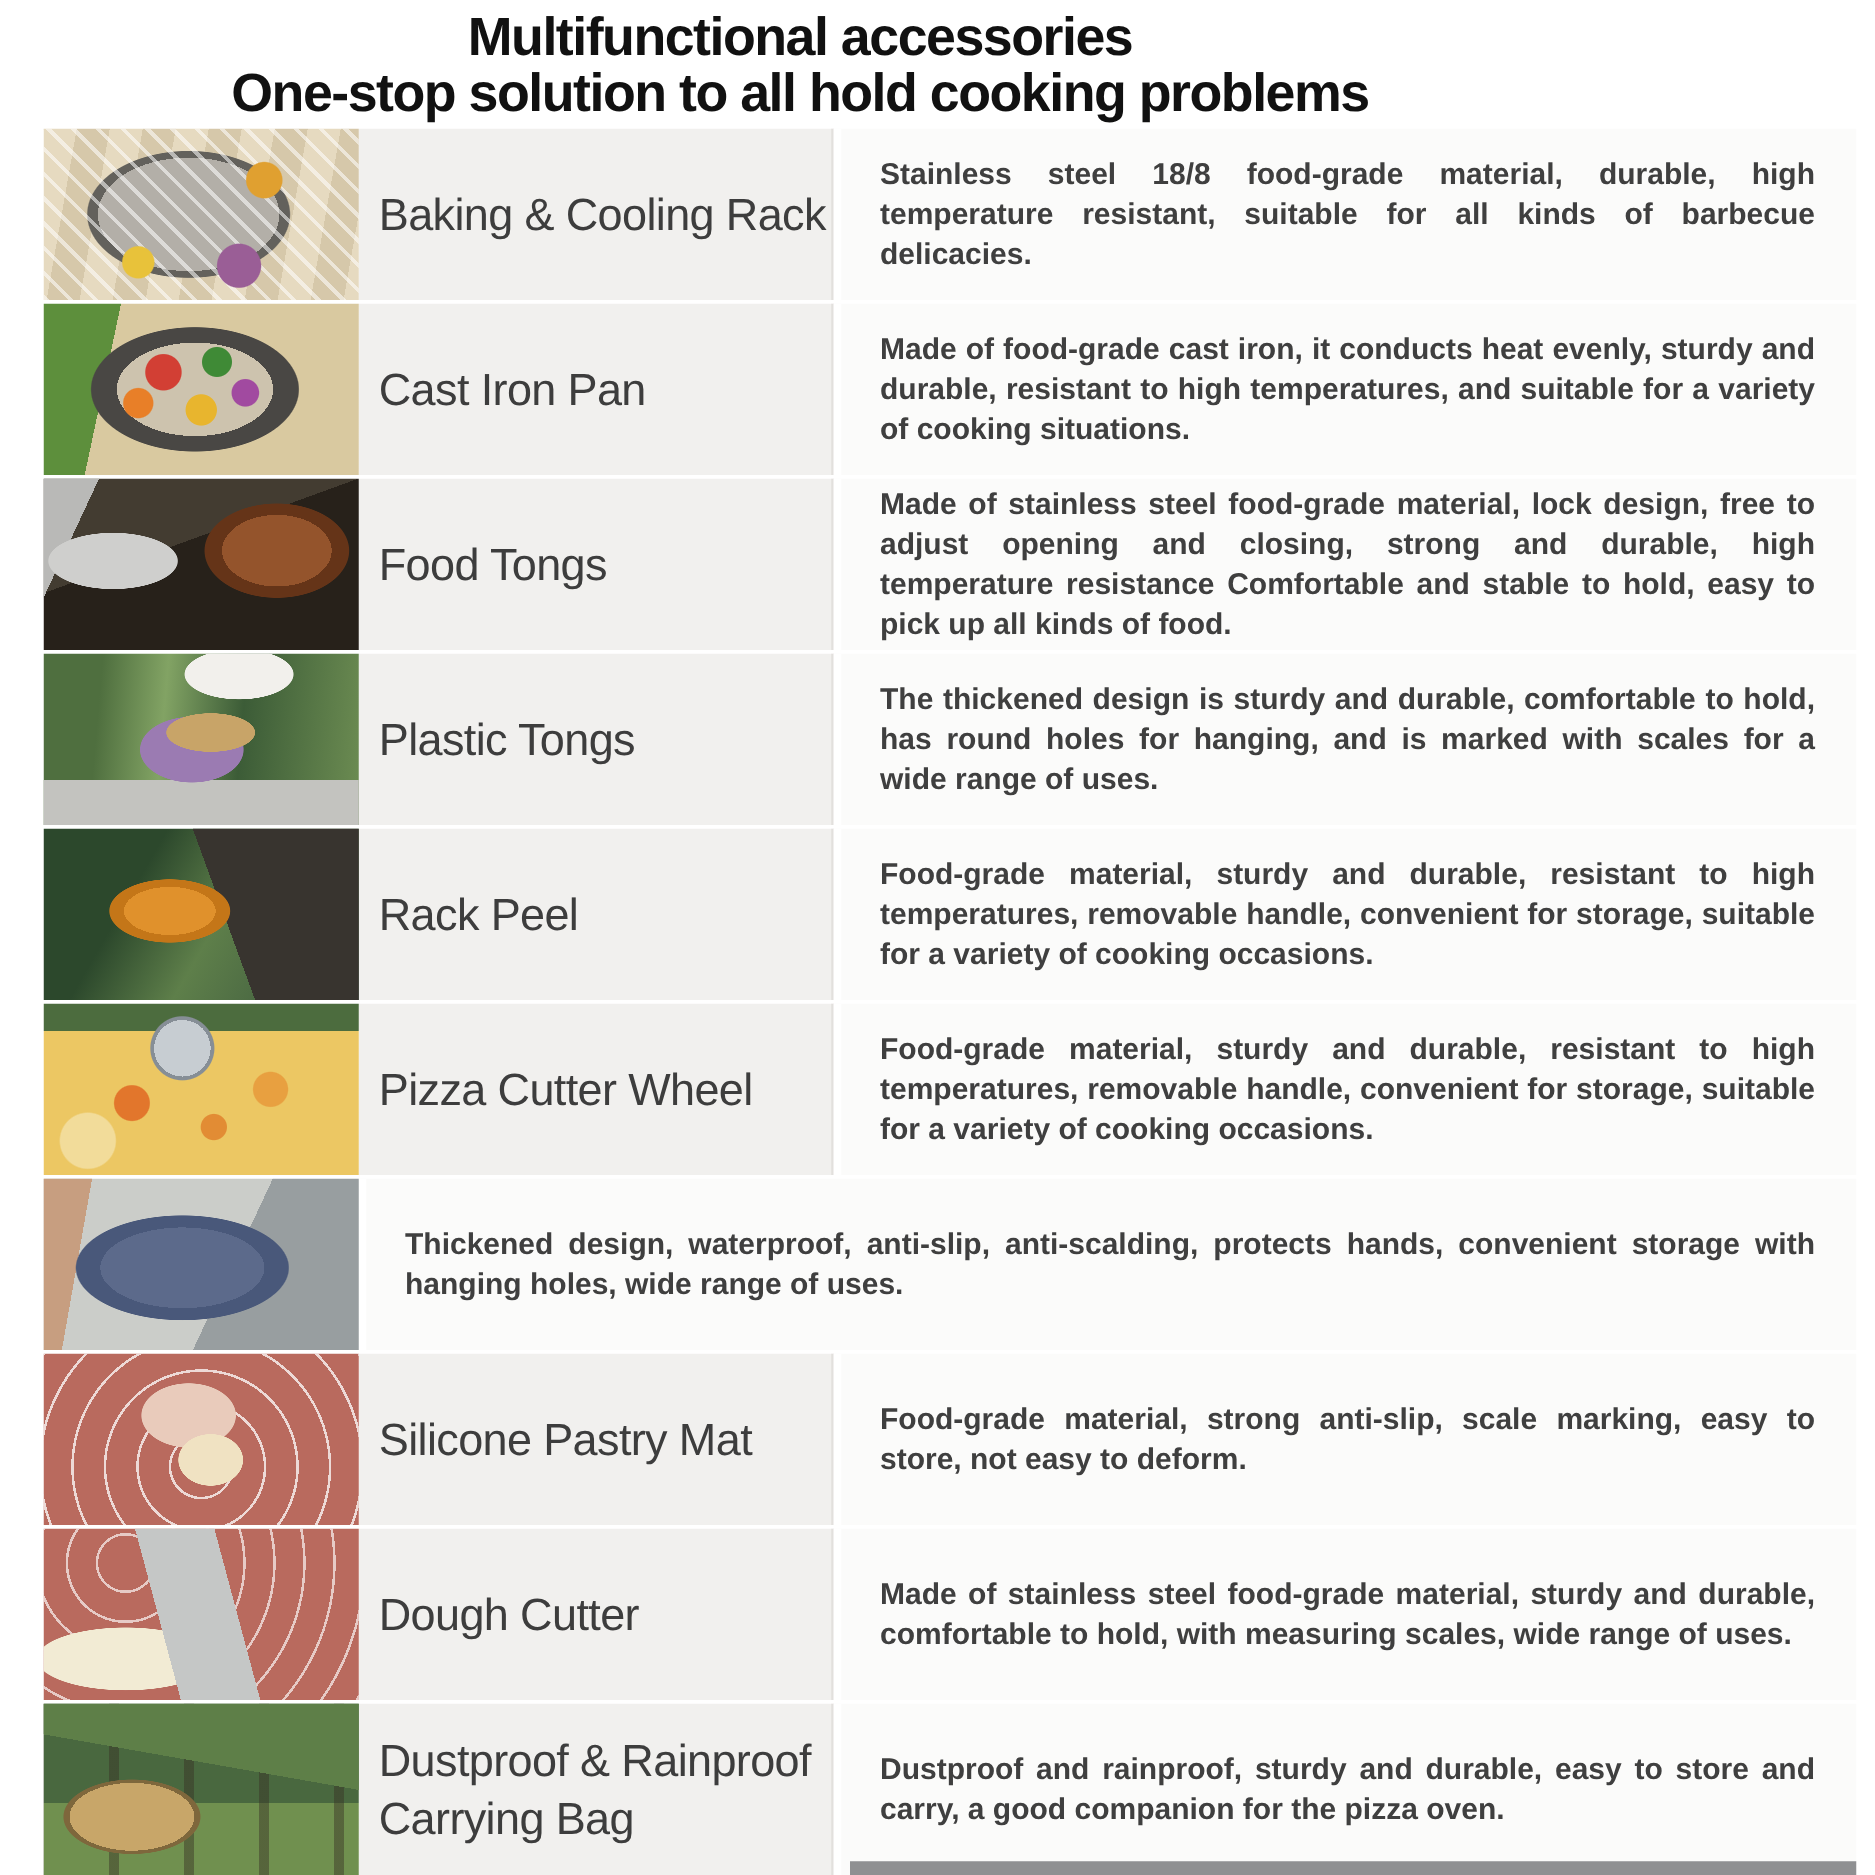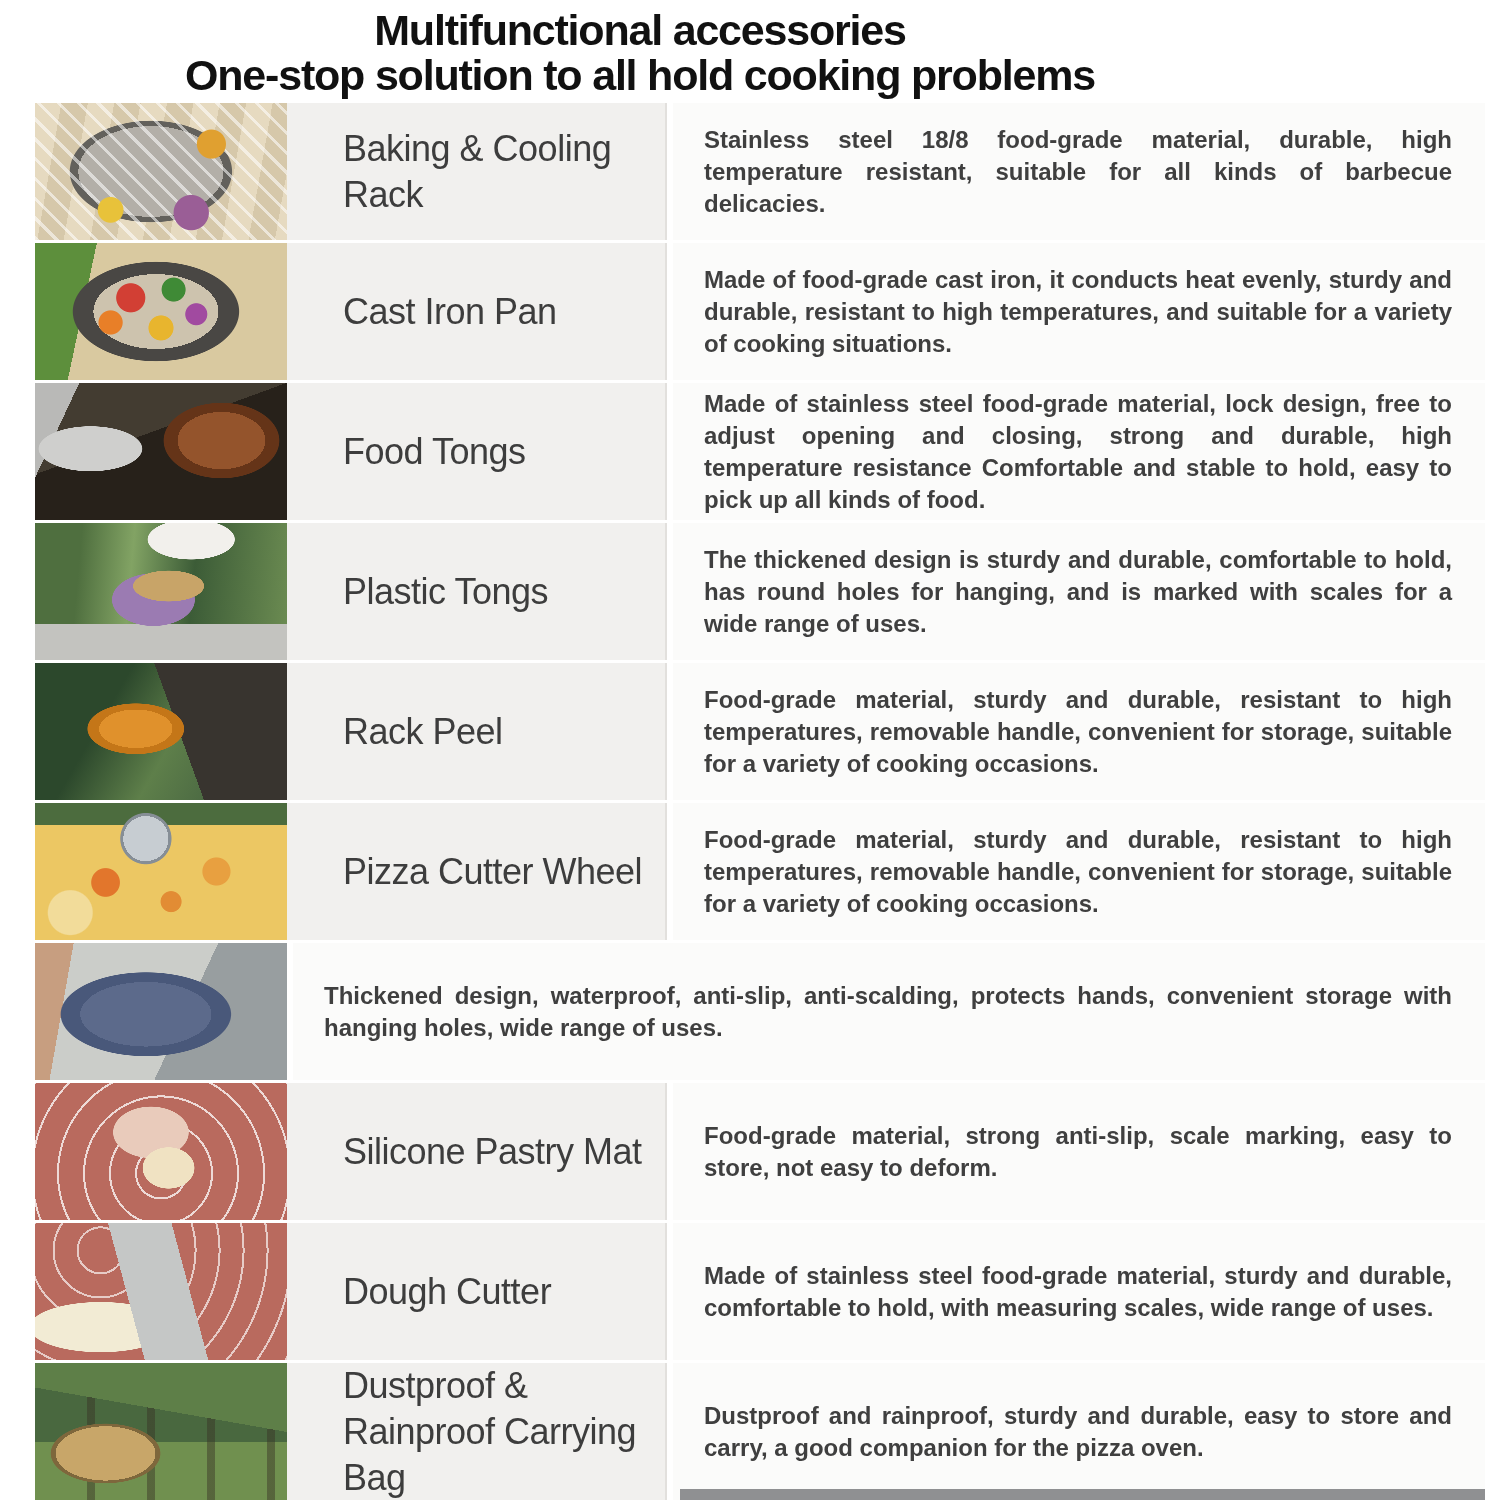--- a/index.html
+++ b/index.html
@@ -17,21 +17,21 @@
   .table{position:absolute;top:103px;left:0;width:1500px;}
   .row{display:flex;height:137px;margin:0 15px 3px 35px;}
   .photo{
     width:252px;height:137px;flex:0 0 252px;position:relative;overflow:hidden;
   }
   .name-cell{
     flex:0 0 380px;background:#f1f0ee;display:flex;align-items:center;
     padding-left:16px;box-sizing:border-box;border-right:2px solid #e2e0dd;
   }
   .pname{
-    font-size:36px;line-height:46px;font-weight:400;color:#3d3d3d;letter-spacing:-0.5px;margin-left:40px;
+    font-size:36px;line-height:46px;font-weight:400;color:#3d3d3d;letter-spacing:-0.5px;
   }
   .desc-cell{
     flex:1 1 auto;background:#fbfbfa;display:flex;align-items:center;
     padding:0 32px 0 30px;box-sizing:border-box;border-left:6px solid #ffffff;
   }
   .pdesc{
     margin:1px;font-size:24px;line-height:32px;font-weight:700;color:#3f3f3f;
     text-align:justify;
   }
   

